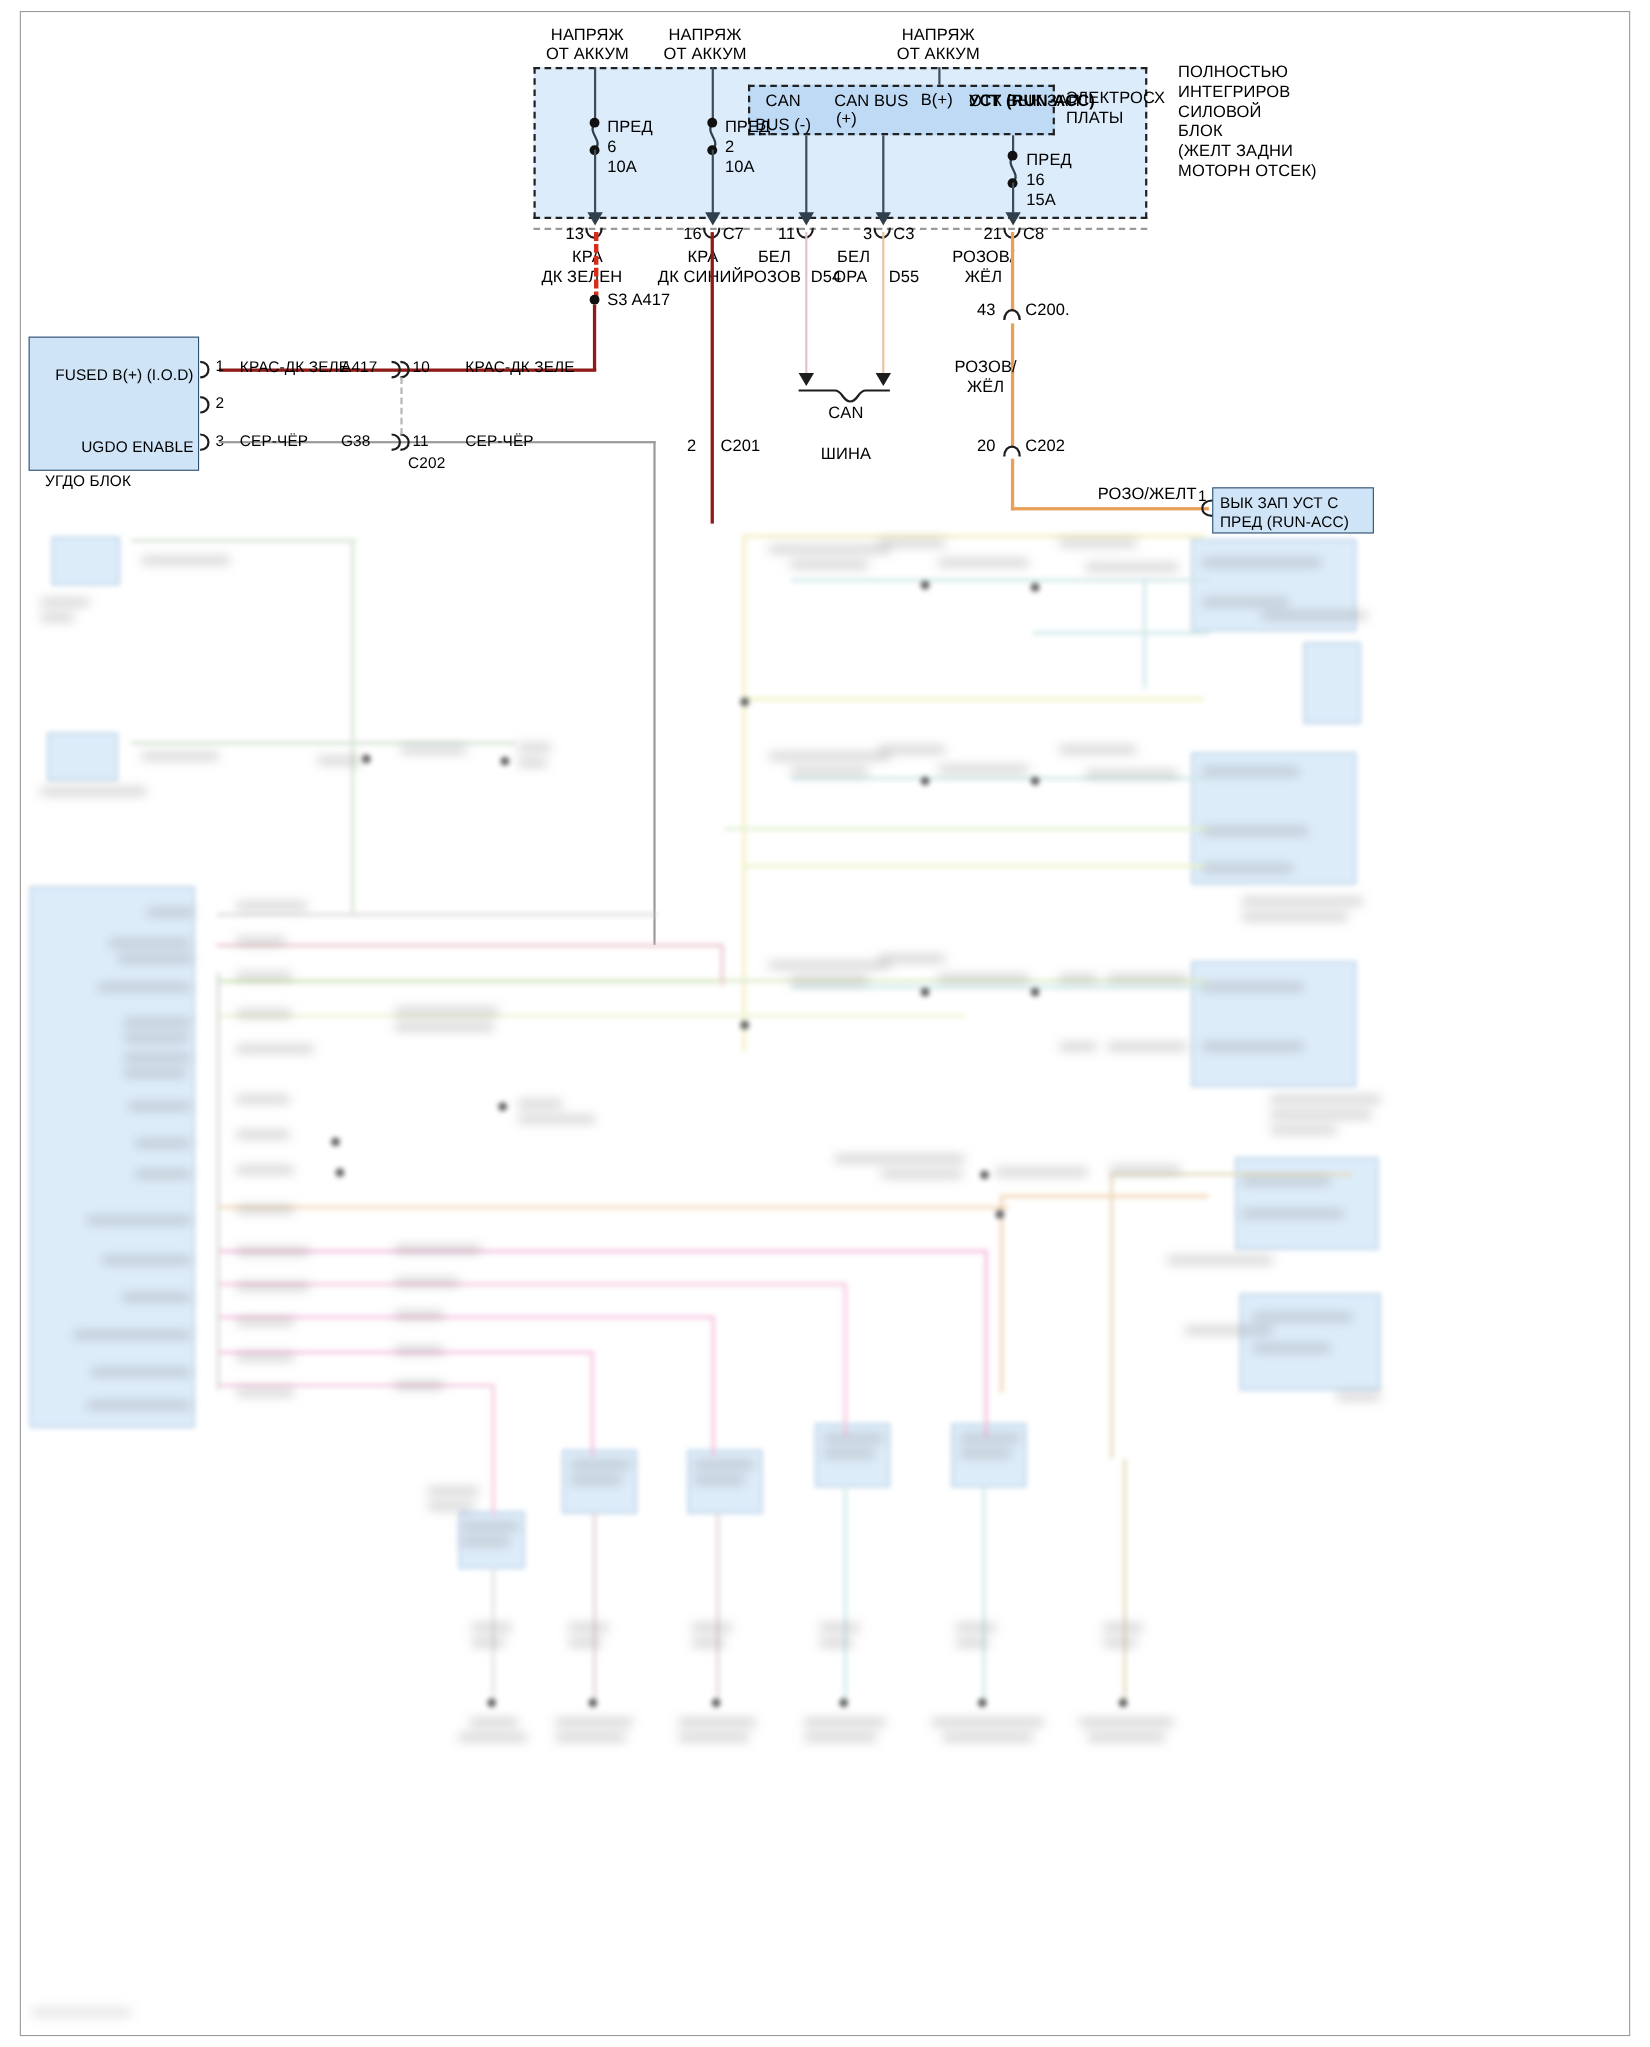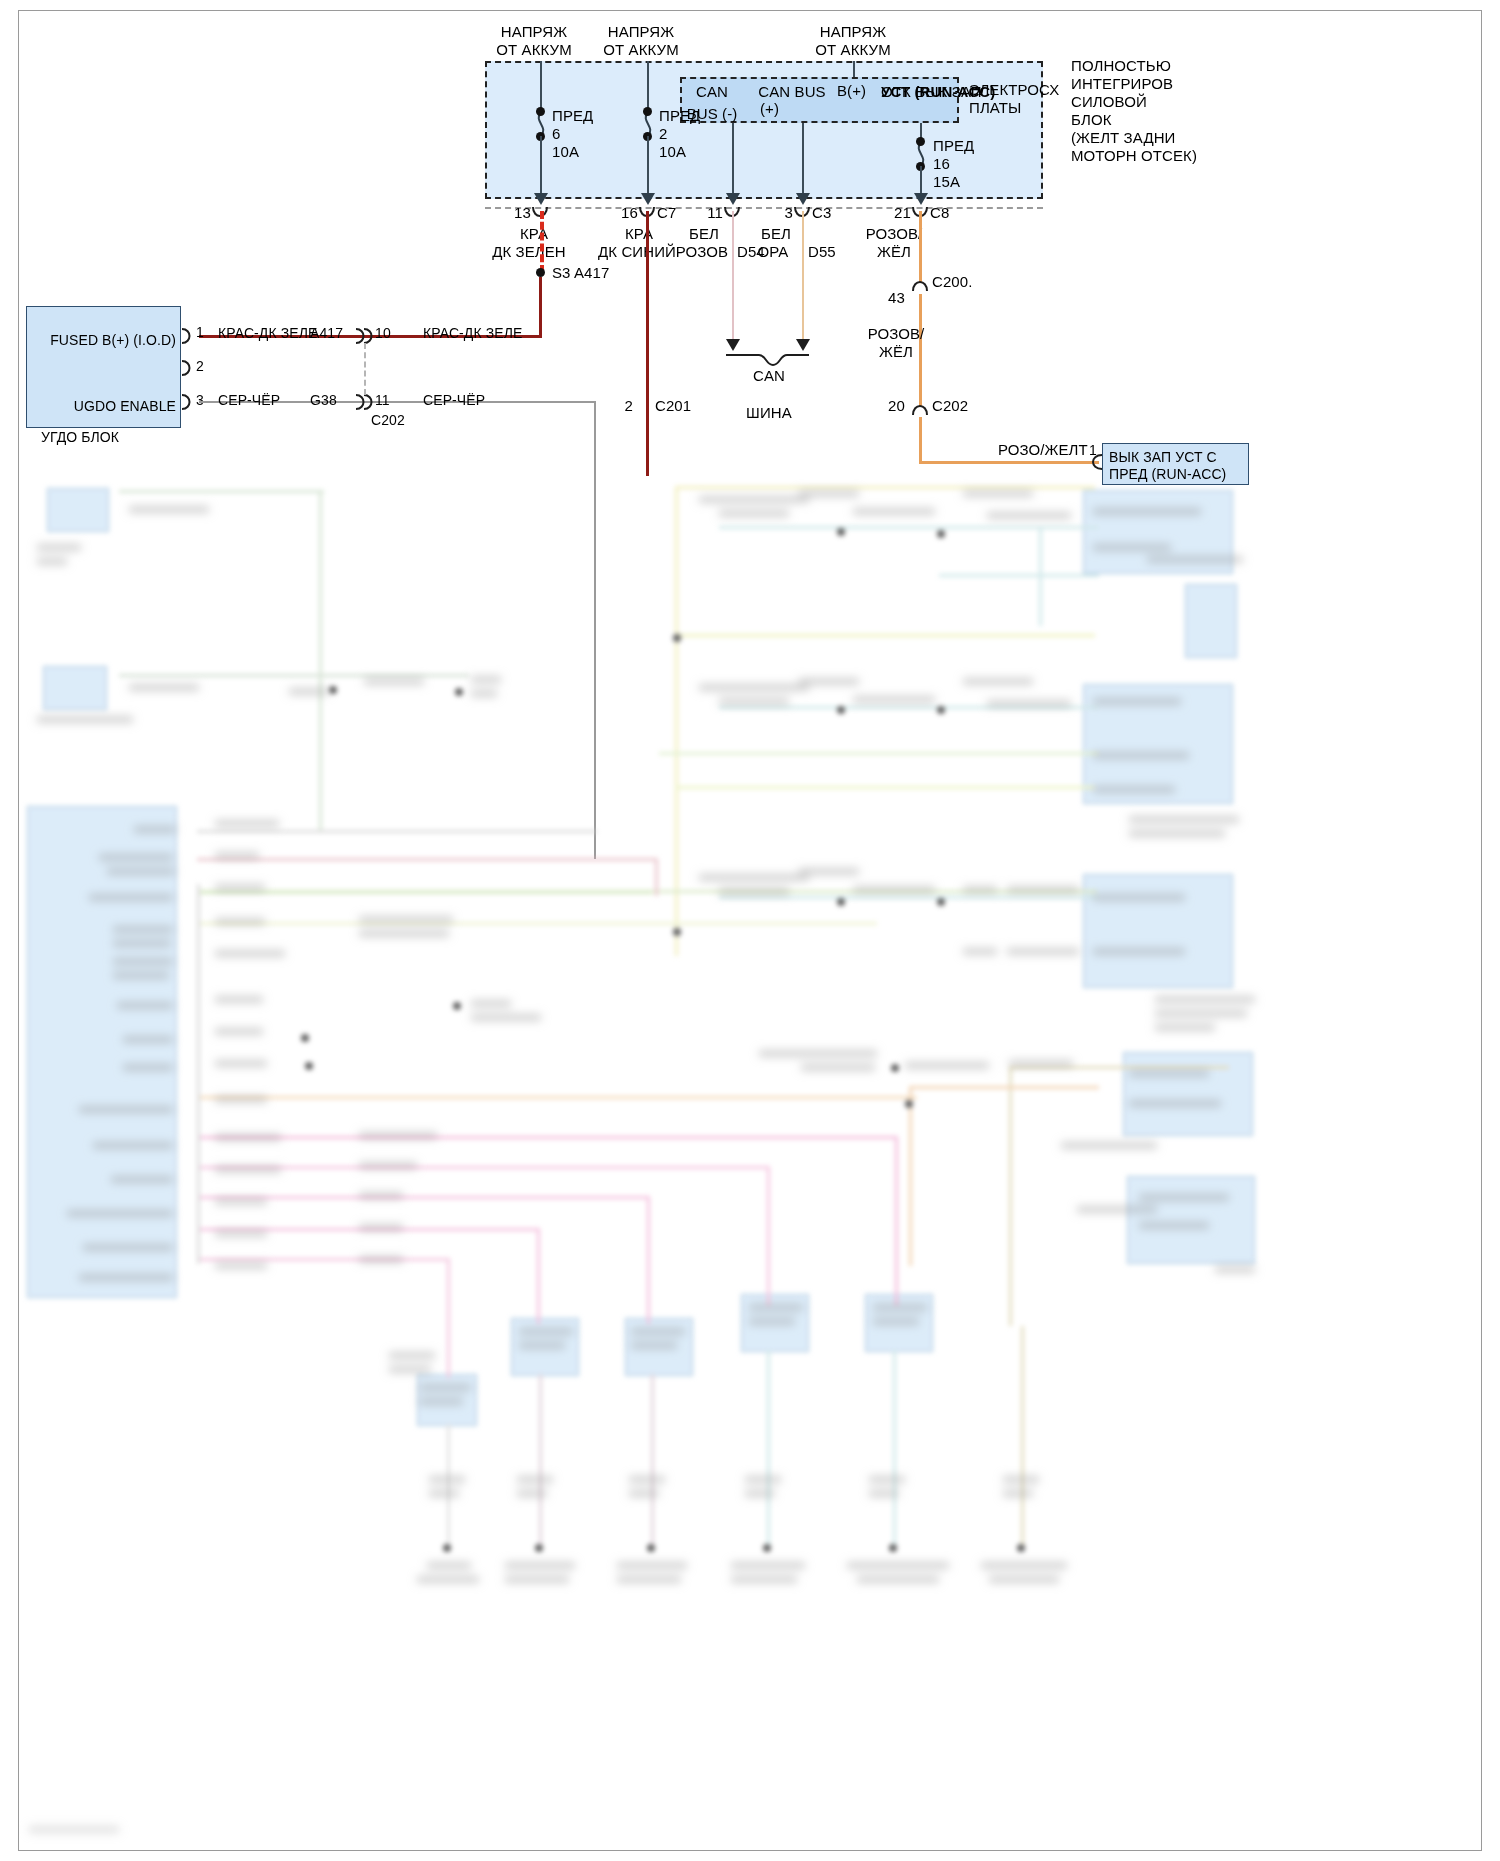--- a/index.html
+++ b/index.html
@@ -185,21 +185,21 @@
     <svg class="ov" width="1464" height="420">
       <path d="M707,344 L740,344 C747,344 747,354 754,354 C761,354 761,344 768,344 L790,344" fill="none" stroke="#1d1d1d" stroke-width="2"></path>
     </svg>
     <div class="lbl c" style="left:700px;top:356px;width:100px;">CAN</div>
     <div class="lbl c" style="left:700px;top:393px;width:100px;">ШИНА</div>
 
     <div class="w orange" style="left:900px;top:200px;height:72px;"></div>
     <svg class="ov" width="1464" height="330">
       <path d="M894,280 C894,268 908,268 908,280" fill="none" stroke="#1d1d1d" stroke-width="2"></path>
     </svg>
-    <div class="lbl r" style="left:848px;top:262px;width:38px;margin-top:16px;">43</div>
+    <div class="lbl r" style="left:848px;top:262px;width:38px;">43</div>
     <div class="lbl" style="left:913px;top:262px;">C200.</div>
     <div class="w orange" style="left:900px;top:283px;height:113px;"></div>
     <div class="lbl c" style="left:840px;top:314px;width:74px;">РОЗОВ/</div>
     <div class="lbl c" style="left:840px;top:332px;width:74px;">ЖЁЛ</div>
 
     <svg class="ov" width="1464" height="440">
       <path d="M894,404 C894,392 908,392 908,404" fill="none" stroke="#1d1d1d" stroke-width="2"></path>
     </svg>
     <div class="lbl r" style="left:848px;top:386px;width:38px;">20</div>
     <div class="lbl" style="left:913px;top:386px;">C202</div>

